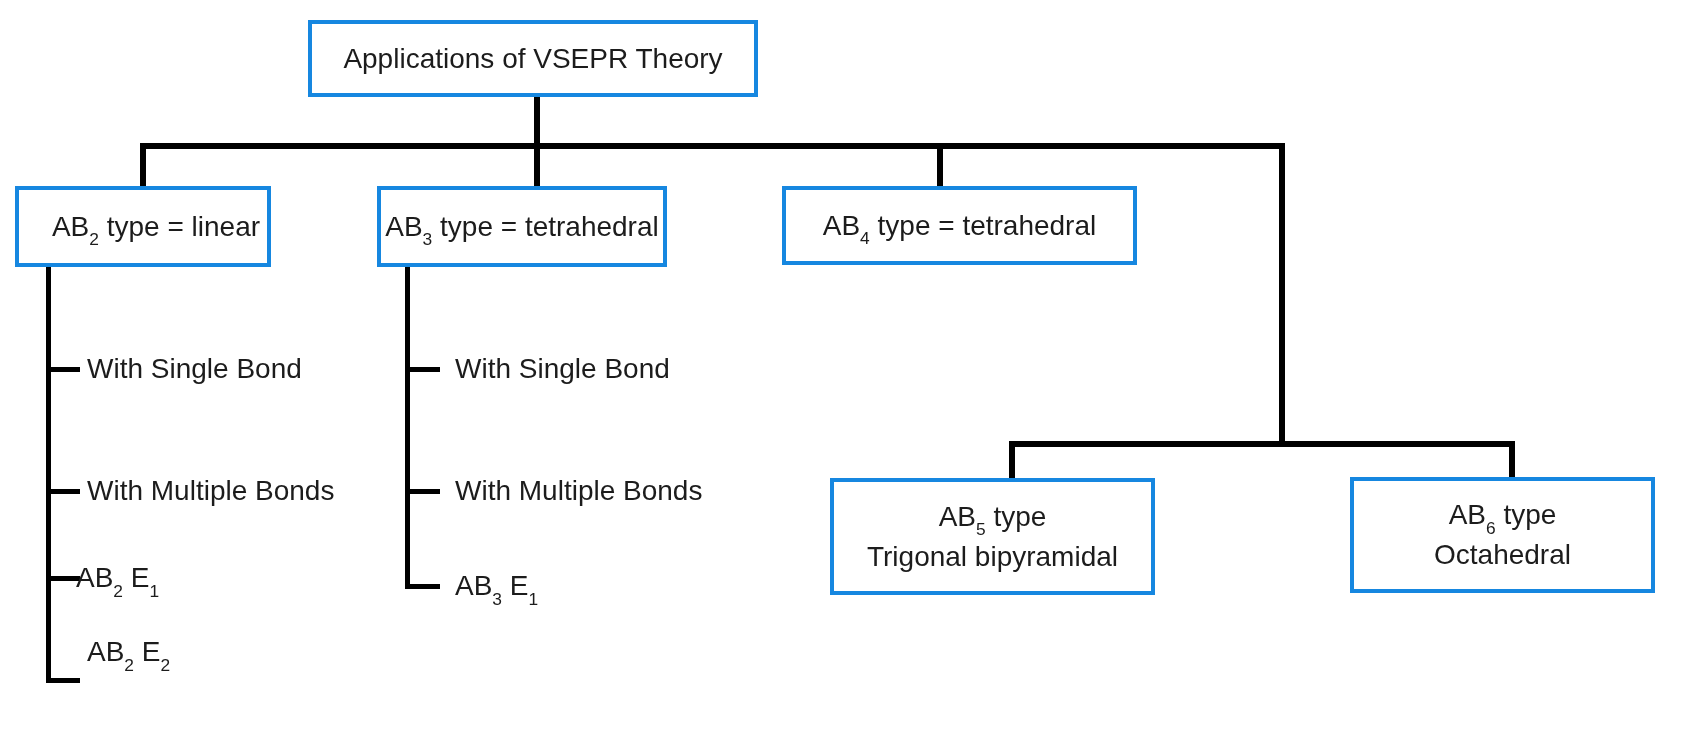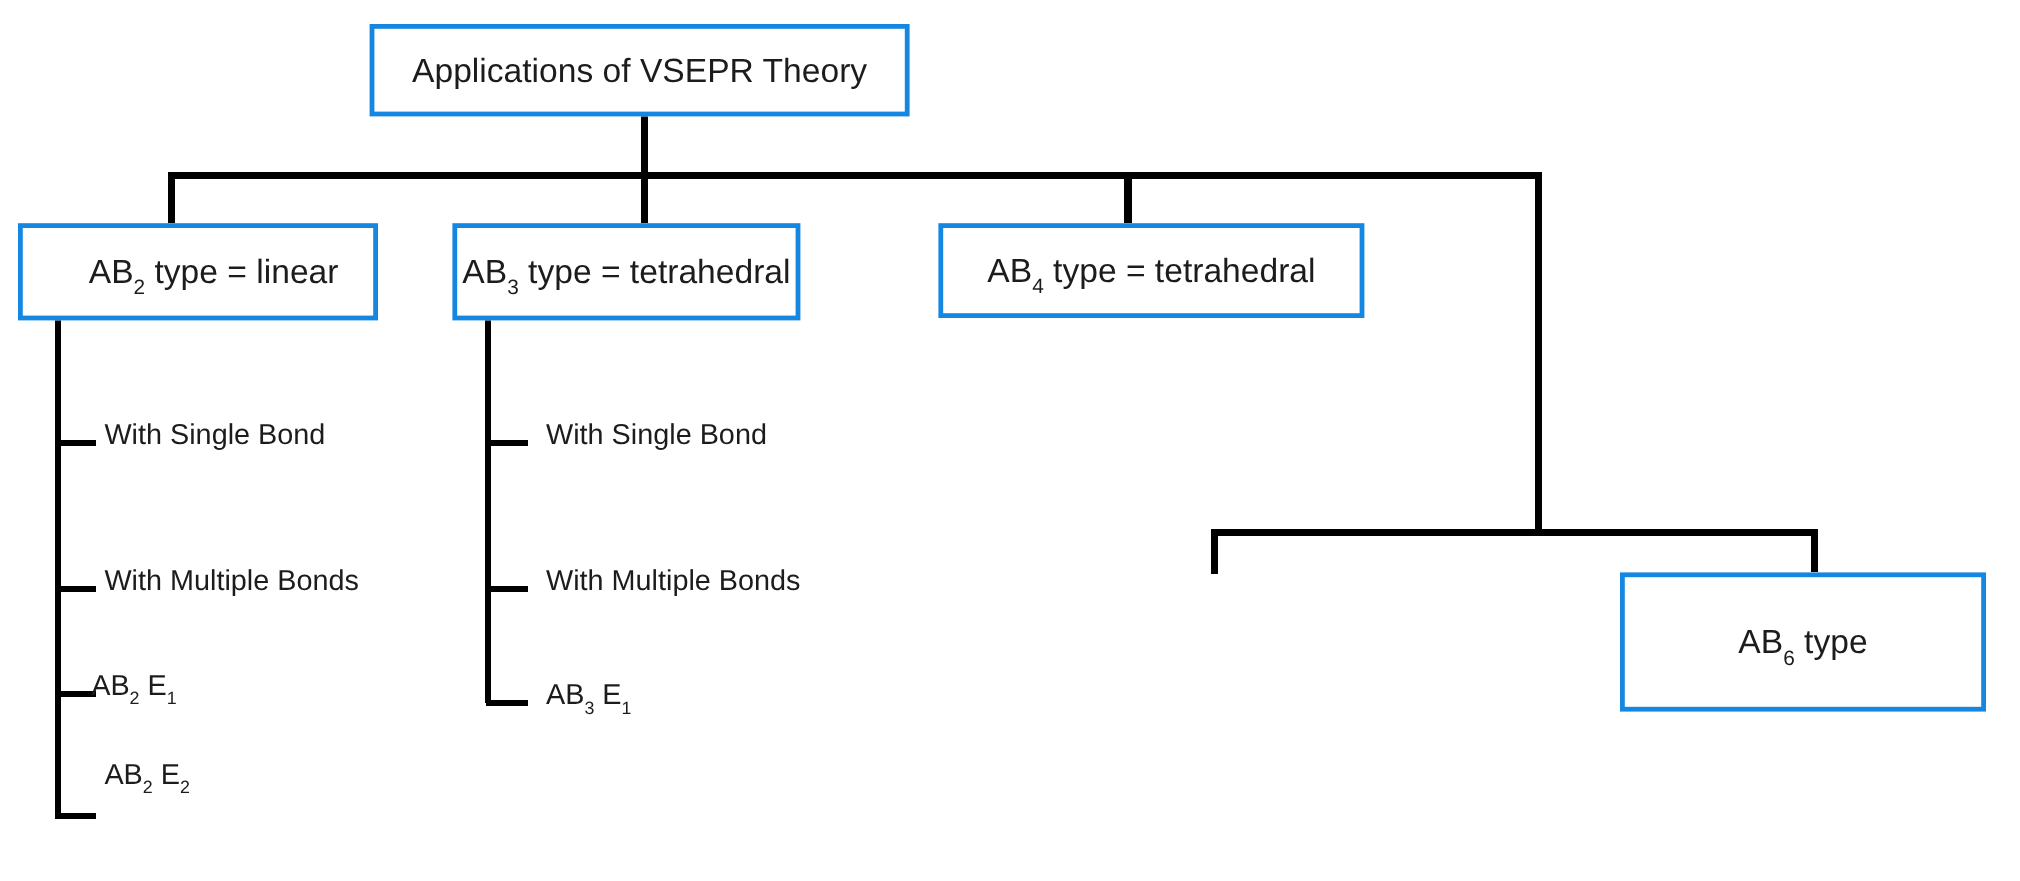--- a/index.html
+++ b/index.html
@@ -35,22 +35,22 @@
     justify-content: center;
     text-align: center;
     font-size: 28px;
     line-height: 40px;
     color: var(--text);
   }
   .leaf {
     position: absolute;
     height: 40px;
     display: flex;
-    align-items: flex-start;
-    font-size: 24px;
+    align-items: center;
+    font-size: 28px;
     white-space: nowrap;
     color: var(--text);
   }
   sub.s {
     font-size: 0.62em;
     line-height: 0;
     position: relative;
     bottom: -0.18em;
   }
 </style>
@@ -81,21 +81,21 @@
     <line x1="407" y1="267" x2="407" y2="586" stroke-width="5"></line>
     <line x1="405" y1="369" x2="440" y2="369" stroke-width="5"></line>
     <line x1="405" y1="491" x2="440" y2="491" stroke-width="5"></line>
     <line x1="405" y1="586" x2="440" y2="586" stroke-width="5"></line>
   </svg>
 
   <div class="box" style="left:308px; top:20px; width:450px; height:77px;">
     <span>Applications of VSEPR Theory</span>
   </div>
 
-  <div class="box" style="left:15px; top:186px; width:300px; height:81px;padding-left:26px;">
+  <div class="box" style="left:15px; top:186px; width:256px; height:81px;padding-left:26px;">
     <span><span>AB</span><sub class="s">2</sub><span> type = linear</span></span>
   </div>
 
   <div class="box" style="left:377px; top:186px; width:290px; height:81px;">
     <span><span>AB</span><sub class="s">3</sub><span> type = tetrahedral</span></span>
   </div>
 
   <div class="box" style="left:782px; top:186px; width:355px; height:79px;">
     <span><span>AB</span><sub class="s">4</sub><span> type = tetrahedral</span></span>
   </div>
@@ -116,18 +116,23 @@
   <div class="leaf" style="left:455px; top:349px;">
     <span><span>With Single Bond</span></span>
   </div>
   <div class="leaf" style="left:455px; top:471px;">
     <span><span>With Multiple Bonds</span></span>
   </div>
   <div class="leaf" style="left:455px; top:566px;">
     <span><span>AB</span><sub class="s">3</sub><span> E</span><sub class="s">1</sub></span>
   </div>
 
+  <div class="box" style="left:830px; top:478px; width:325px; height:117px;">
+    <span><span>AB</span><sub class="s">5</sub><span> type</span></span>
+    <span><span>Trigonal bipyramidal</span></span>
+  </div>
 
   <div class="box" style="left:1350px; top:477px; width:305px; height:116px;">
     <span><span>AB</span><sub class="s">6</sub><span> type</span></span>
+    <span><span>Octahedral</span></span>
   </div>
 
 </div>
 
 </body></html>

